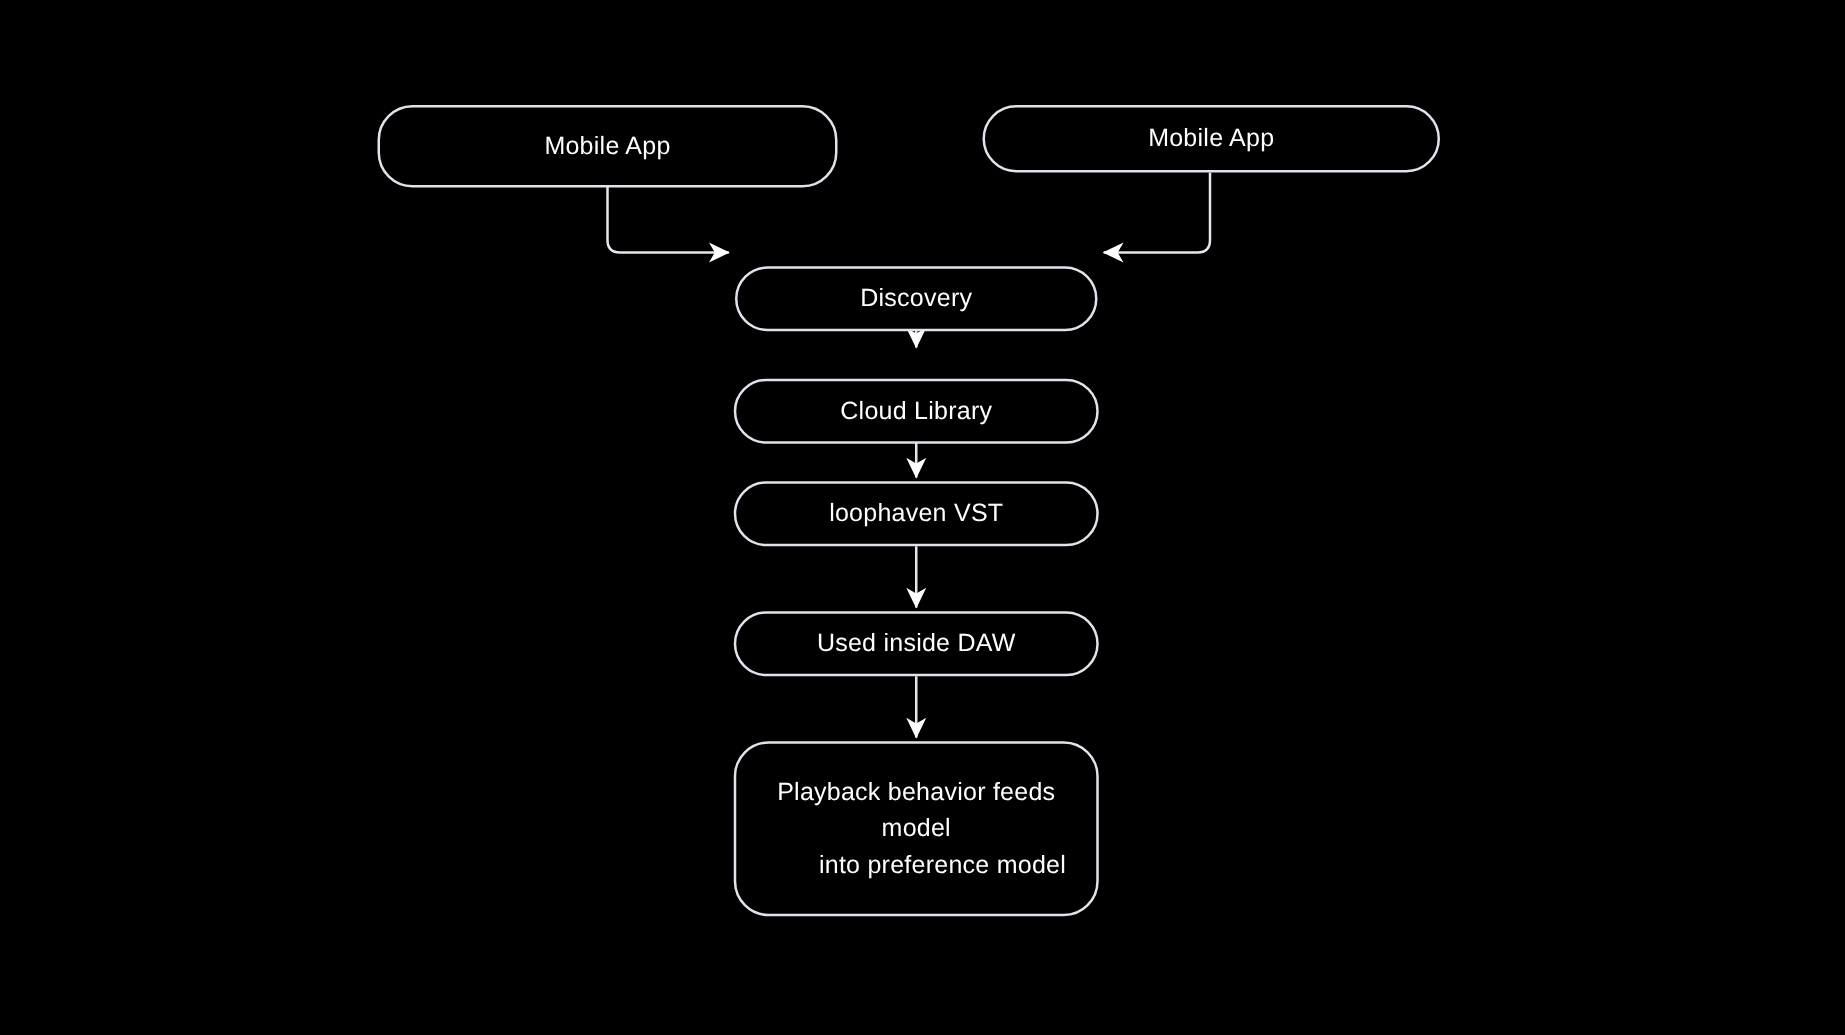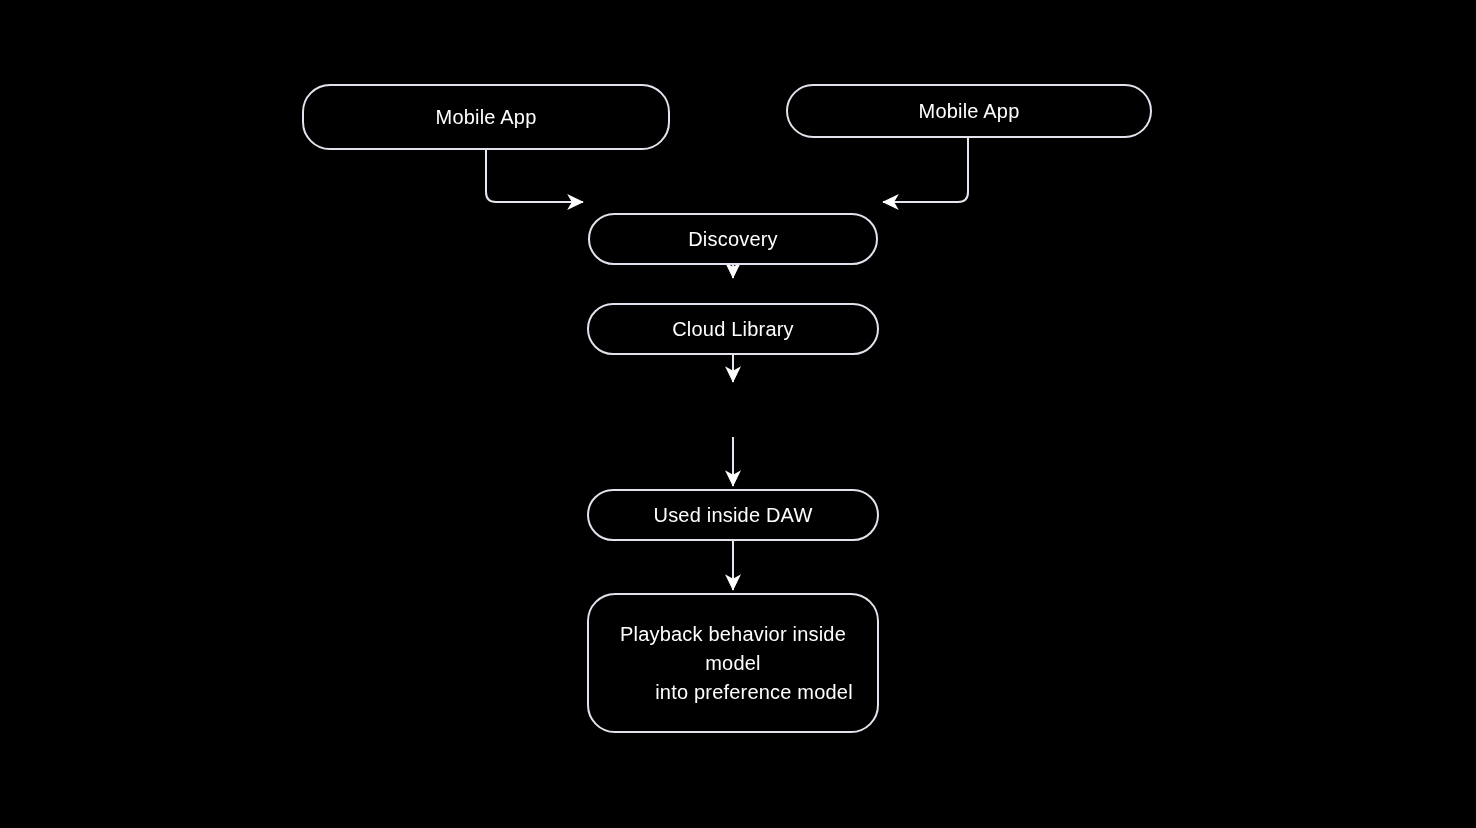--- a/index.html
+++ b/index.html
@@ -82,24 +82,27 @@
   </div>
 
   <div class="node pill node-discovery">
     <span>Discovery</span>
   </div>
 
   <div class="node pill node-cloud-library">
     <span>Cloud Library</span>
   </div>
 
+  <div class="node pill node-loophaven-vst">
+    <span>loophaven VST</span>
+  </div>
 
   <div class="node pill node-used-inside-daw">
     <span>Used inside DAW</span>
   </div>
 
   <div class="node node-playback-feedback">
-    <span class="feedback-line">Playback behavior inside</span>
+    <span class="feedback-line">Playback behavior feeds</span>
     <span class="feedback-line">model</span>
     <span class="feedback-line indented">into preference model</span>
   </div>
 
 </div>
 
 </body></html>

